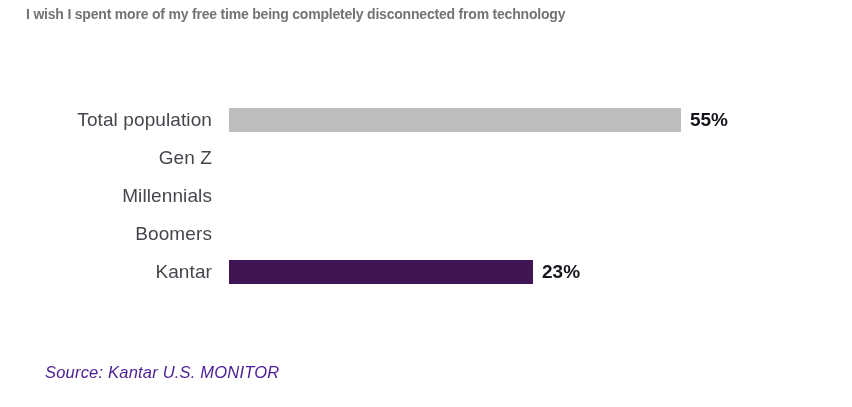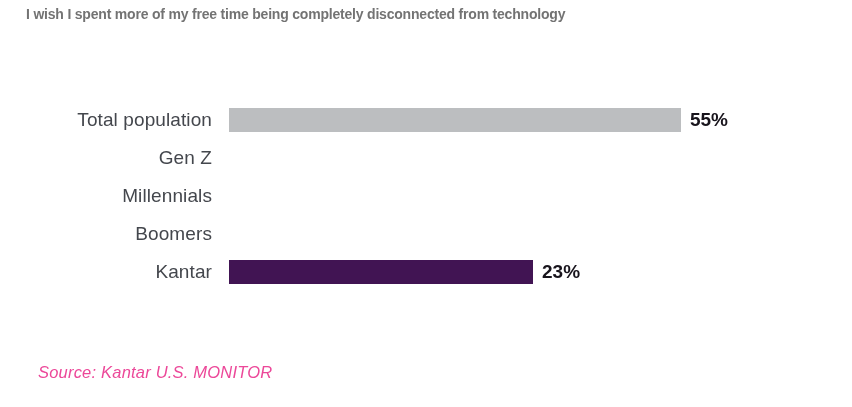--- a/index.html
+++ b/index.html
@@ -80,25 +80,25 @@
     font-size: 19px;
     font-weight: bold;
     color: #18141c;
     margin-left: 9px;
     white-space: nowrap;
     line-height: 24px;
   }
 
   .source-note {
     position: absolute;
-    left: 38px;
+    left: 45px;
     top: 363px;
     font-size: 16.5px;
     font-style: italic;
-    color: #ec4899;
+    color: #4c1d95;
     letter-spacing: 0.2px;
   }
 </style>
 </head>
 <body>
 
 <div class="chart-wrap">
 
   <div class="chart-title">I wish I spent more of my free time being completely disconnected from technology</div>
 

